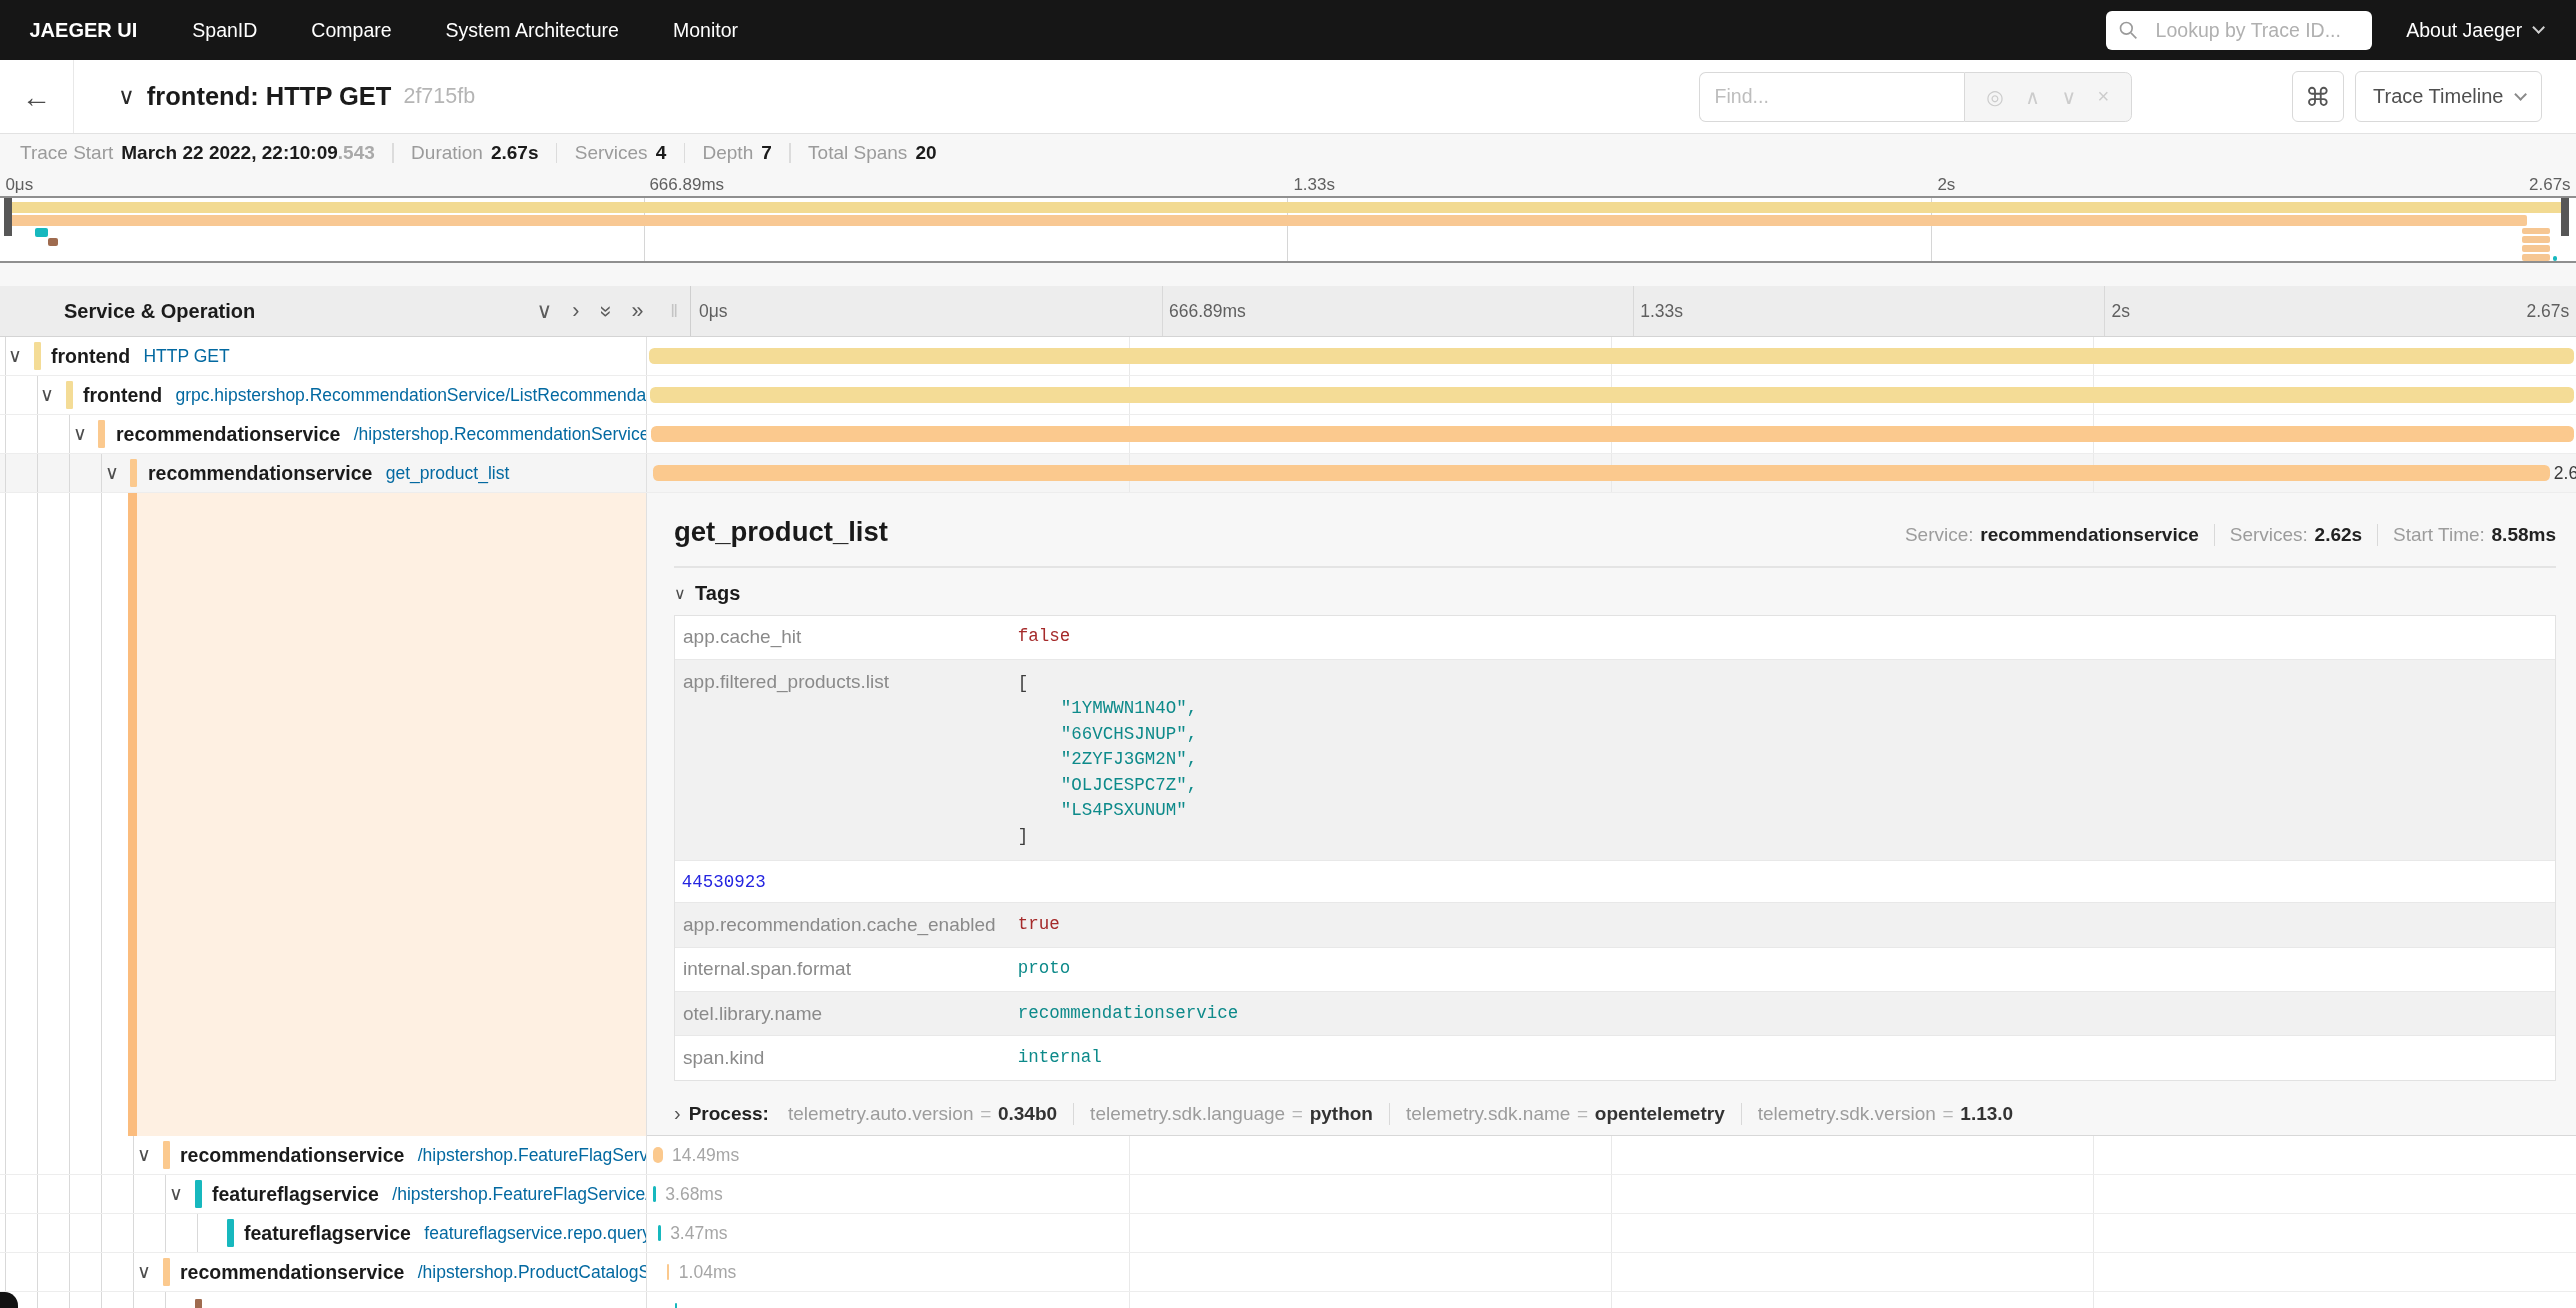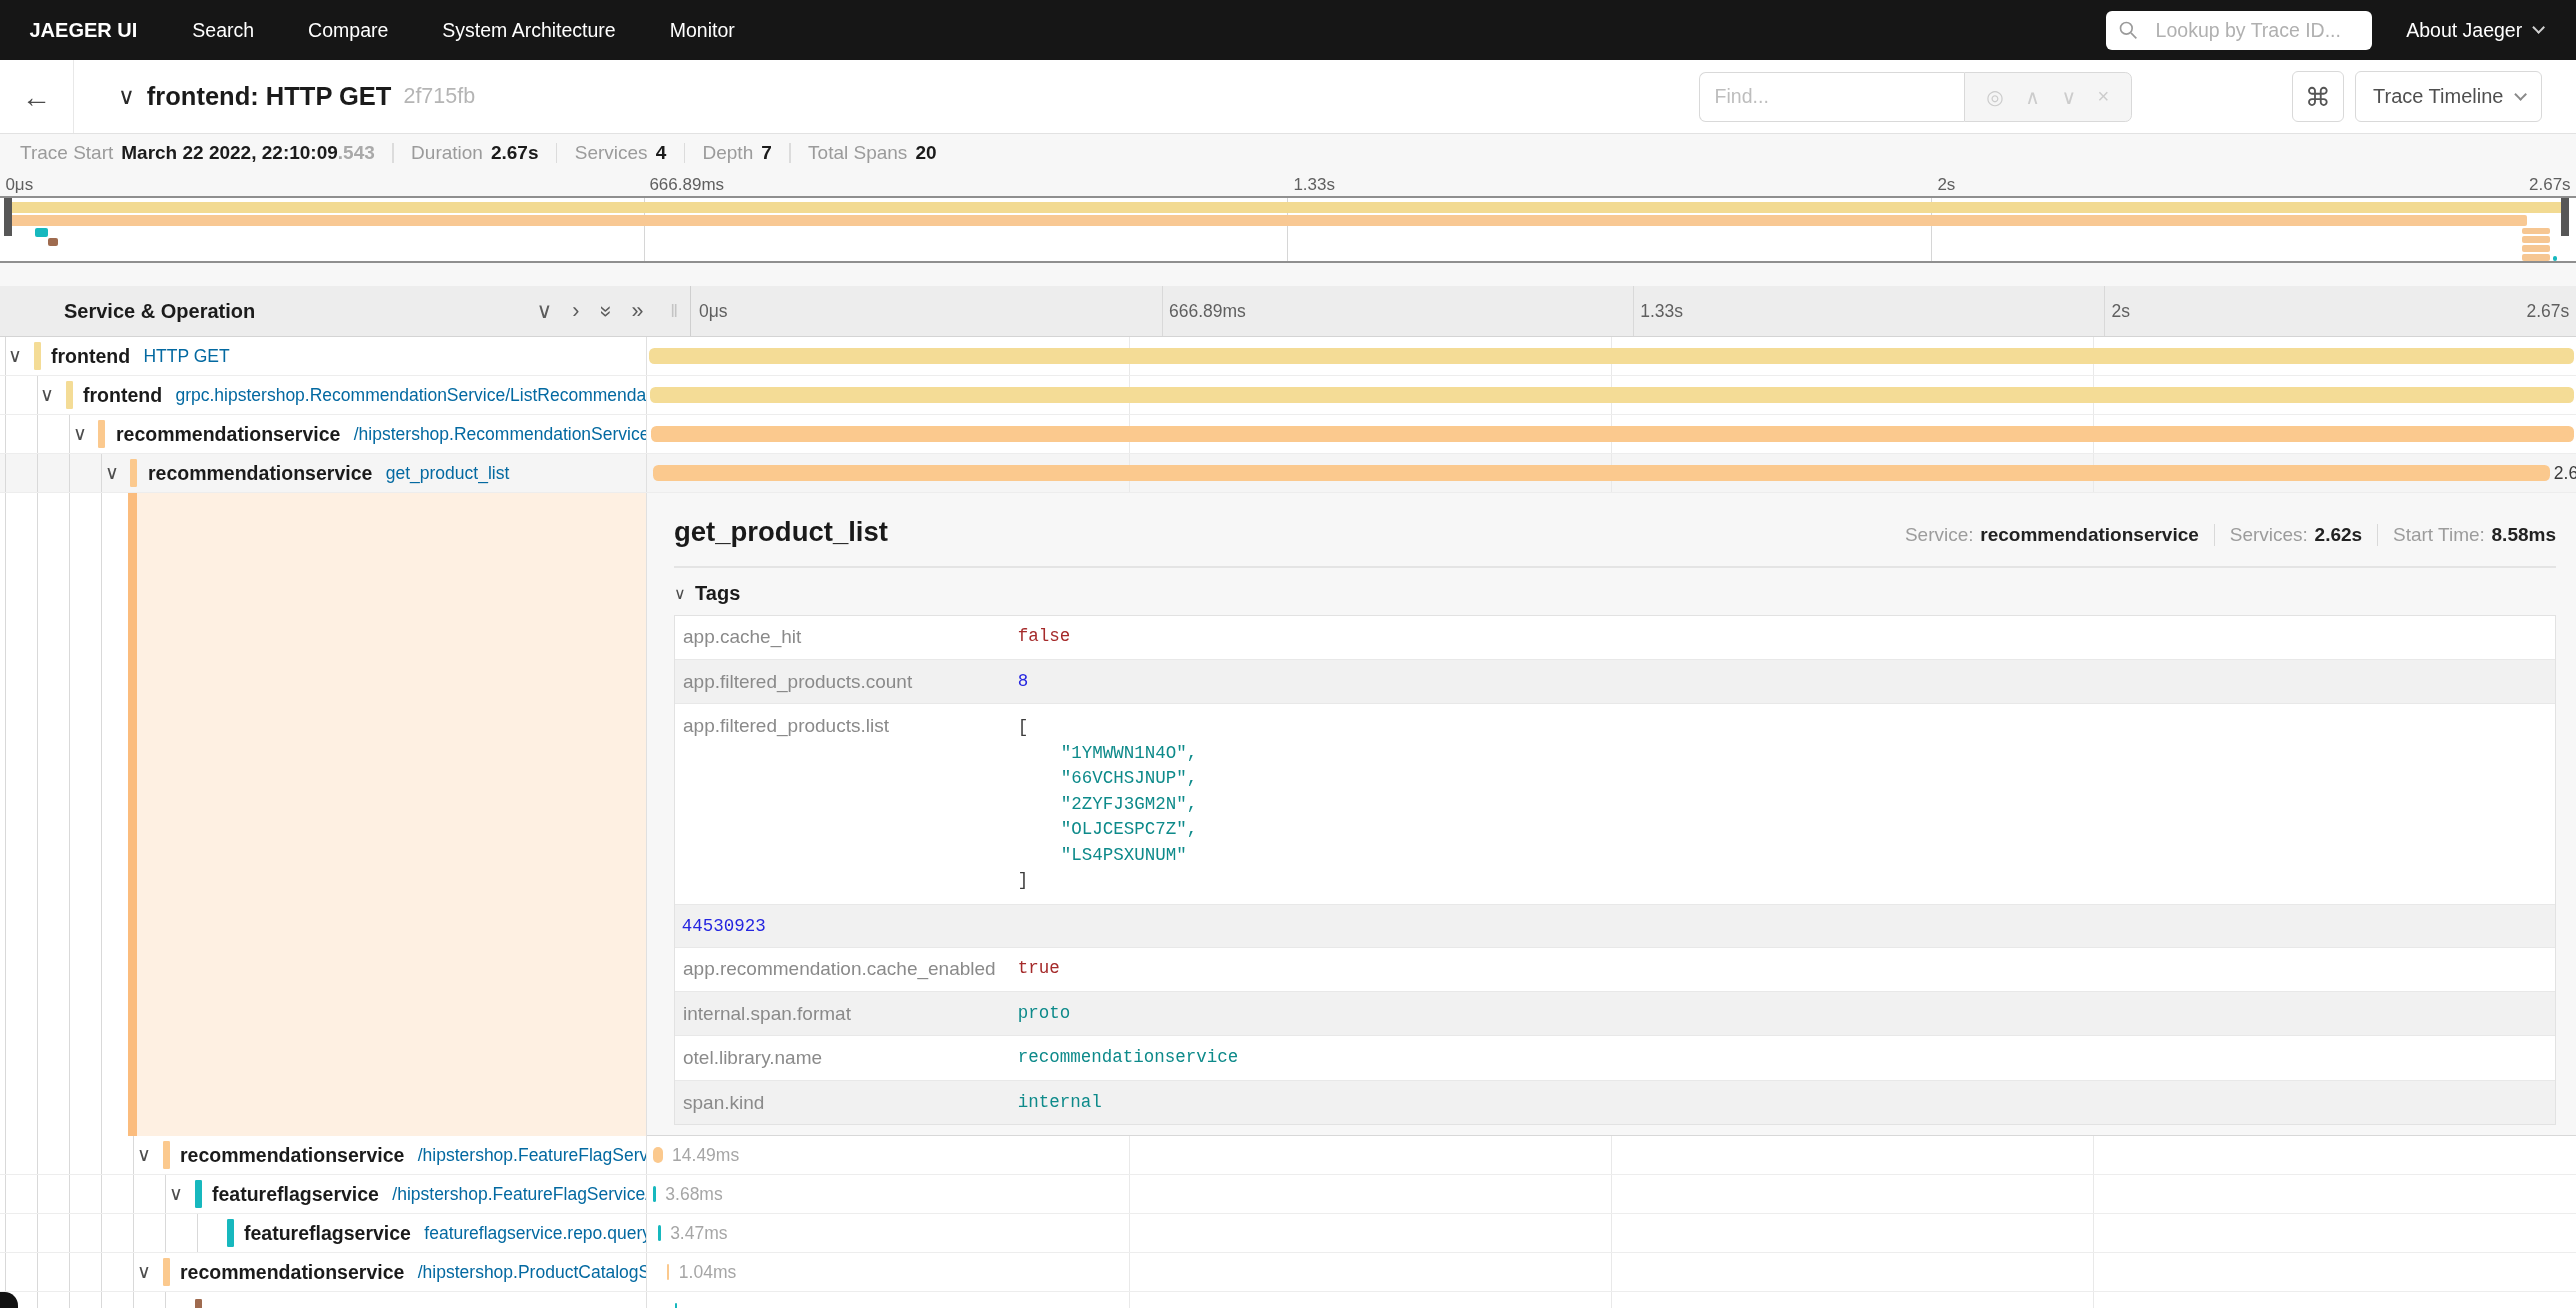--- a/index.html
+++ b/index.html
@@ -122,21 +122,21 @@
   .spanid .v { color: #555; }
   .spanid svg { margin-left: 9.4px; }
 
   .corner-overlay { position: fixed; left: 0; bottom: 0; width: 17.5px; height: 16px; background: #121212; border-top-right-radius: 13.4px; }
 </style>
 </head>
 <body>
 
 <div class="topnav">
   <div class="brand">JAEGER UI</div>
-  <div class="navitem">Search</div>
+  <div class="navitem">SpanID</div>
   <div class="navitem">Compare</div>
   <div class="navitem">System Architecture</div>
   <div class="navitem">Monitor</div>
   <div class="nav-search">
     <svg width="20" height="20" viewBox="0 0 24 24" fill="none" stroke="#9a9a9a" stroke-width="2">
         <circle cx="10" cy="10" r="7"></circle>
         <line x1="15.5" y1="15.5" x2="22" y2="22"></line>
       </svg>
     <span class="ph">Lookup by Trace ID...</span>
   </div>
@@ -316,24 +316,20 @@
 
       <div class="sect">
         <span class="g">∨</span>
         <span class="t">Tags</span>
       </div>
 
       <div class="kvtable">
         <div class="kvrow">
           <div class="kvkey">app.cache_hit</div>
           <div class="kvval v-bool">false</div>
-        </div>
-        <div class="kvrow">
-          <div class="kvkey">app.filtered_products.count</div>
-          <div class="kvval v-num">8</div>
         </div>
         <div class="kvrow">
           <div class="kvkey">app.filtered_products.list</div>
           <div class="kvval">
             <div class="mline v-punct">[</div>
             <div class="mline ind v-str">"1YMWWN1N4O",</div>
             <div class="mline ind v-str">"66VCHSJNUP",</div>
             <div class="mline ind v-str">"2ZYFJ3GM2N",</div>
             <div class="mline ind v-str">"OLJCESPC7Z",</div>
             <div class="mline ind v-str">"LS4PSXUNUM"</div>

